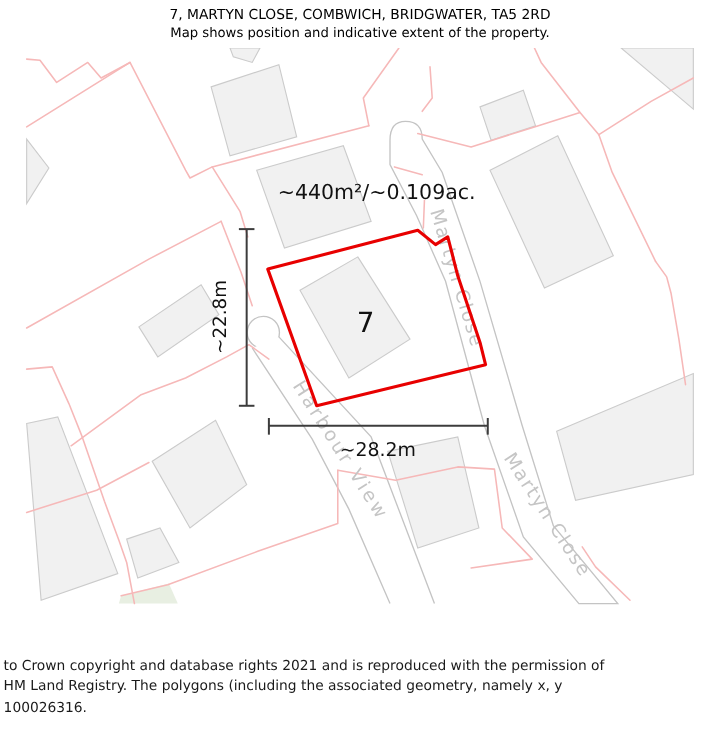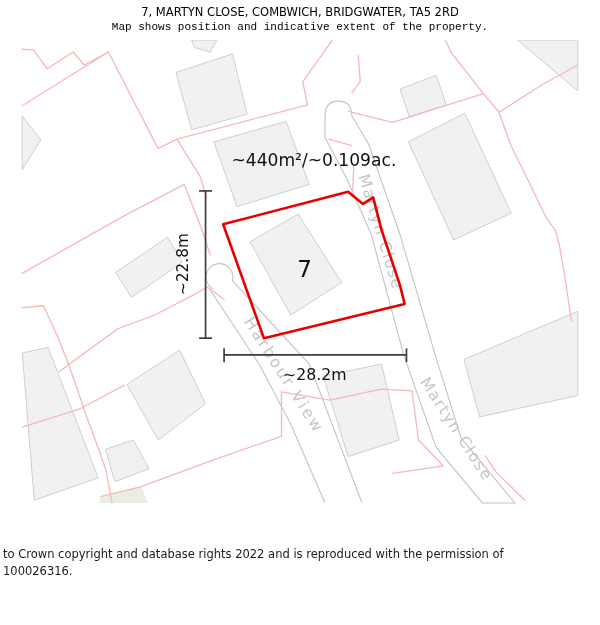--- a/index.html
+++ b/index.html
@@ -1,19 +1,19 @@
 <!DOCTYPE html>
 <html><head>
 <meta charset="utf-8">
 <style>
   html,body{margin:0;padding:0;background:#ffffff;}
   body{width:600px;height:625px;overflow:hidden;font-family:"DejaVu Sans","Liberation Sans",sans-serif;color:#000;}
   .header{width:600px;height:40px;text-align:center;padding-top:4px;box-sizing:border-box;}
   .header .title{display:block;font-size:11.5px;line-height:16px;}
-  .header .subtitle{display:block;font-size:11px;line-height:15px;font-family:Liberation Mono, monospace;}
+  .header .subtitle{display:block;font-size:11px;line-height:15px;}
   .map-wrap{width:600px;height:500px;overflow:hidden;position:relative;}
   svg{display:block;}
   .bldg{fill:#f1f1f1;stroke:#cbcbcb;stroke-width:1;}
   .road-fill{fill:#ffffff;stroke:none;}
   .road-edge{fill:none;stroke:#c4c4c4;stroke-width:1.2;}
   .road-shape{fill:#ffffff;stroke:#c4c4c4;stroke-width:1.2;}
   .pink{fill:none;stroke:#f6b8b8;stroke-width:1.4;stroke-linejoin:round;stroke-linecap:round;}
   .green{fill:#e8efe2;stroke:none;}
   .prop{fill:none;stroke:#e80000;stroke-width:2.8;stroke-linejoin:round;}
   .dim{stroke:#3c3c3c;stroke-width:1.8;}
@@ -112,15 +112,16 @@
   <g>
     <text class="map-label area-label" x="315" y="176" text-anchor="middle">~440m²/~0.109ac.</text>
     <text class="map-label plot-label" x="305" y="296" text-anchor="middle">7</text>
     <text class="map-label dim-label" x="316" y="407" text-anchor="middle">~28.2m</text>
     <text class="map-label dim-label-v" transform="translate(179,282) rotate(-90)" text-anchor="middle">~22.8m</text>
   </g>
 </svg>
 </div>
 
 <div class="footer">
-  <div>to Crown copyright and database rights 2022 and is reproduced with the permission of</div>
+  <div>to Crown copyright and database rights 2021 and is reproduced with the permission of</div>
+  <div>HM Land Registry. The polygons (including the associated geometry, namely x, y</div>
   <div>100026316.</div>
 </div>
 
 </body></html>

